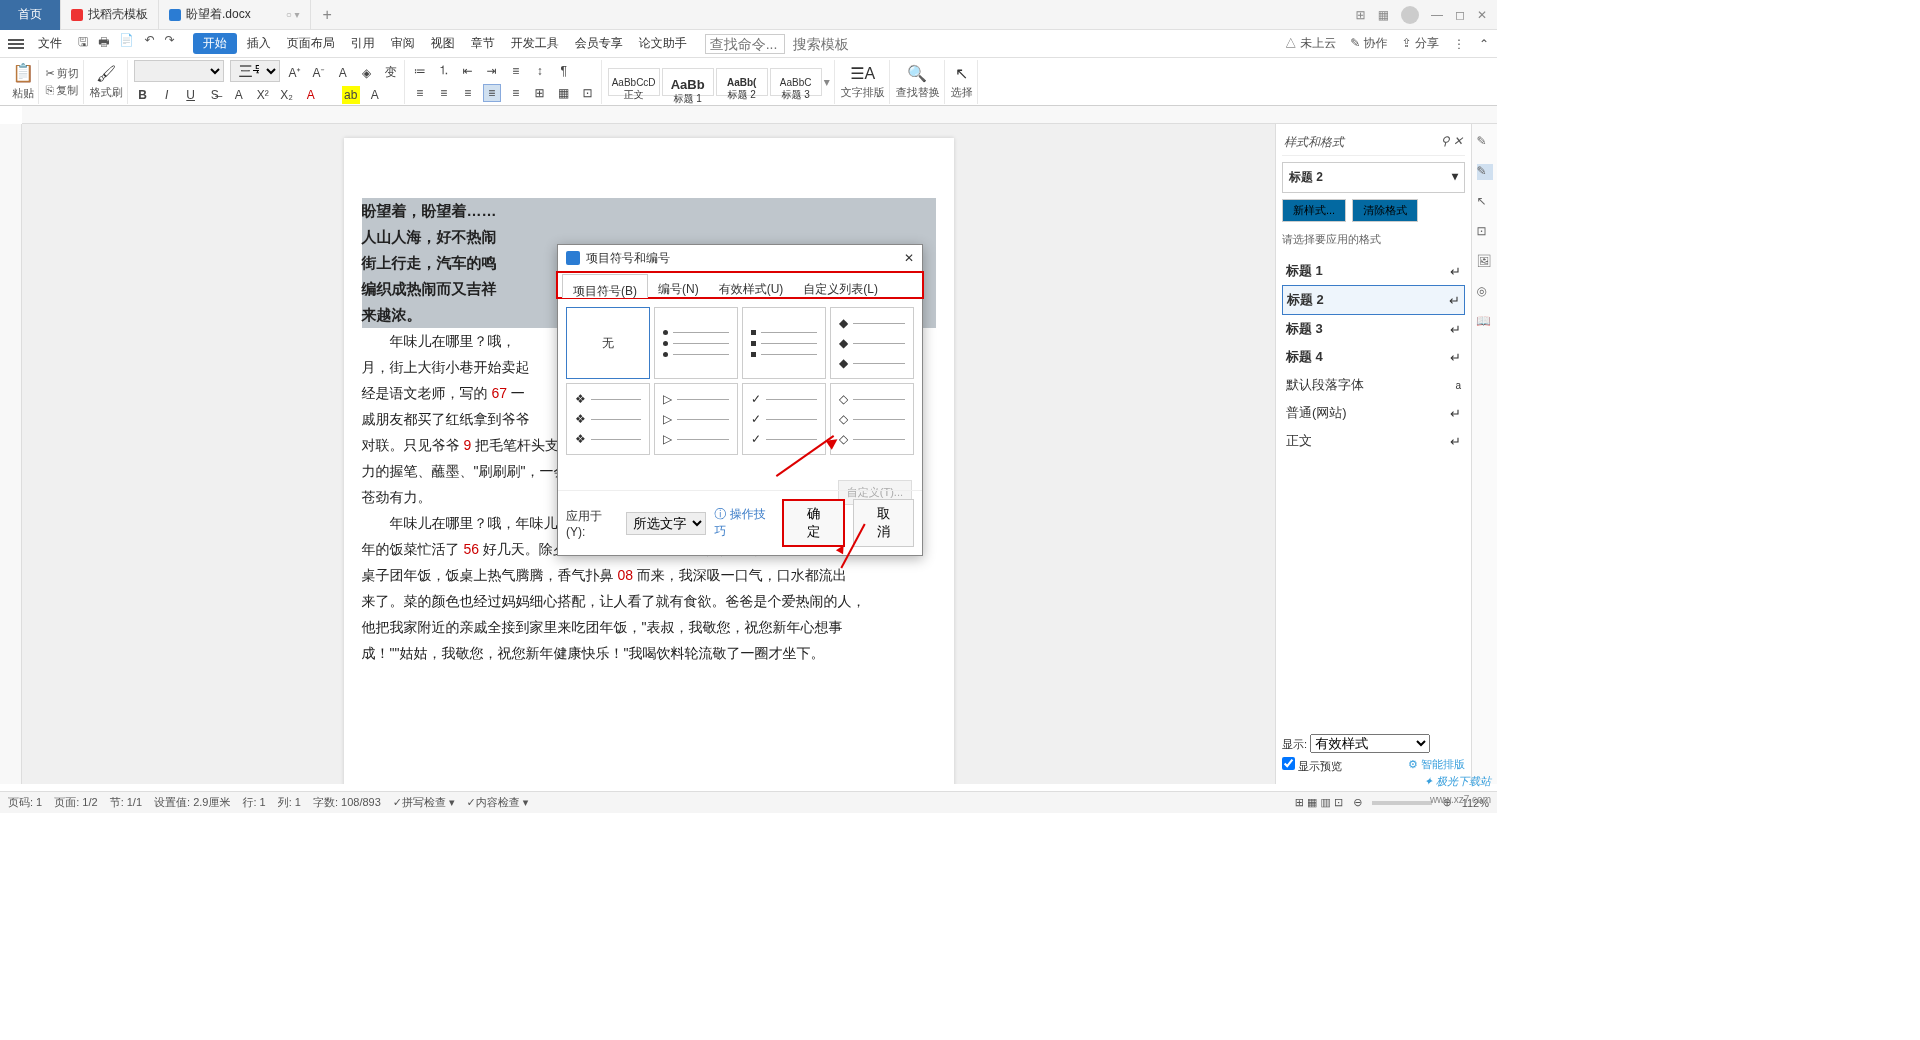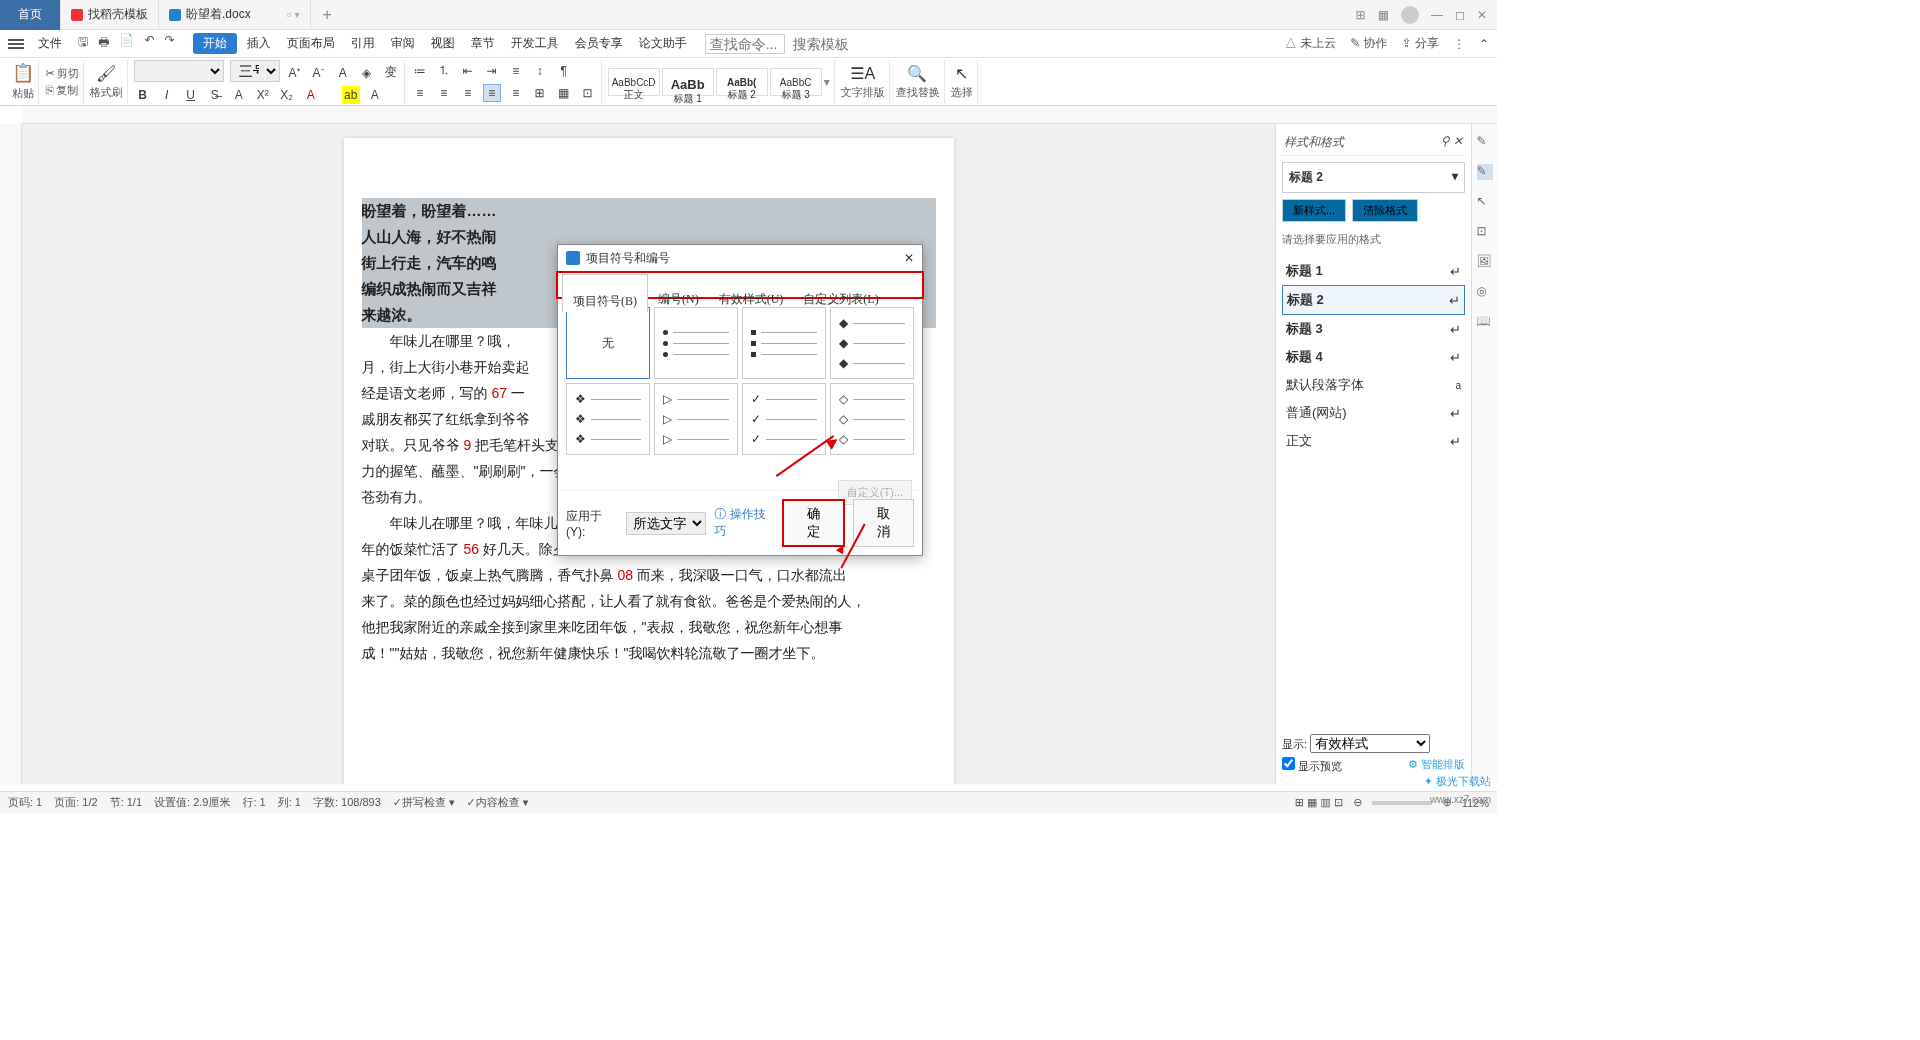--- a/index.html
+++ b/index.html
@@ -42,37 +42,37 @@
 .sp-item.active{border:1px solid #3a7cc8;background:#eef5fc;}
 .sp-foot{margin-top:auto;padding:4px 0;font-size:11px;}
 .vtool{width:26px;border-left:1px solid #ddd;background:#fafafa;display:flex;flex-direction:column;align-items:center;gap:14px;padding-top:10px;color:#666;}
 .vtool div{width:16px;height:16px;}
 .statusbar{position:absolute;bottom:0;left:0;right:0;height:22px;background:#f5f5f5;border-top:1px solid #ddd;display:flex;align-items:center;padding:0 8px;font-size:11px;color:#555;gap:12px;}
 .statusbar .sright{margin-left:auto;display:flex;gap:10px;align-items:center;}
 .dialog{position:absolute;left:557px;top:244px;width:366px;height:312px;background:#fff;border:1px solid #888;box-shadow:0 3px 12px rgba(0,0,0,.3);}
 .dlg-title{height:26px;display:flex;align-items:center;padding:0 8px;font-size:12px;color:#333;}
 .dlg-title .x{margin-left:auto;cursor:pointer;}
 .dlg-tabs{height:28px;border-bottom:1px solid #ccc;display:flex;padding:0 4px;border:2px solid #d00;margin:0 -2px;}
-.dlg-tab{padding:18px 10px;font-size:12px;color:#333;font-family:Liberation Serif, serif;}
+.dlg-tab{padding:8px 10px;font-size:12px;color:#333;}
 .dlg-tab.active{border:1px solid #ccc;border-bottom:1px solid #fff;background:#fff;position:relative;top:1px;}
 .dlg-body{padding:8px;}
 .bgrid{display:grid;grid-template-columns:repeat(4,84px);grid-template-rows:72px 72px;gap:4px;}
 .bcell{border:1px solid #ccc;display:flex;flex-direction:column;justify-content:center;gap:6px;padding:8px;}
 .bcell.none{align-items:center;justify-content:center;border:1px solid #3a7cc8;}
 .bline{display:flex;align-items:center;gap:5px;}
 .bline .m{width:5px;height:5px;background:#333;}
 .bline .l{flex:1;height:1px;background:#aaa;}
 .dlg-foot{display:flex;align-items:center;padding:8px;gap:8px;border-top:1px solid #eee;position:absolute;bottom:0;left:0;right:0;}
 .dlg-foot select{border:1px solid #ccc;padding:2px;}
 .dlg-foot .btns{margin-left:auto;display:flex;gap:8px;}
 .dlg-foot button{padding:4px 18px;border:1px solid #ccc;background:#f8f8f8;}
 .dlg-foot button.primary{border:2px solid #d00;}
 .customize{position:absolute;right:10px;bottom:50px;padding:4px 8px;border:1px solid #ddd;background:#f4f4f4;color:#aaa;font-size:11px;}
 .arrowline{position:absolute;background:#d00;}
-.wm{position:absolute;right:6px;bottom:24px;font-size:11px;color:#3aa0dd;}
+.wm{position:absolute;right:6px;bottom:24px;font-size:11px;color:#3aa0dd;font-style:italic;}
 .wm2{position:absolute;right:6px;bottom:8px;font-size:10px;color:#888;}
 </style>
 </head>
 <body>
 
 <div class="titlebar">
   <div class="tab home">首页</div>
   <div class="tab">
       <span style="width:12px;height:12px;background:#e33;border-radius:2px;"></span>
       <span>找稻壳模板</span>

